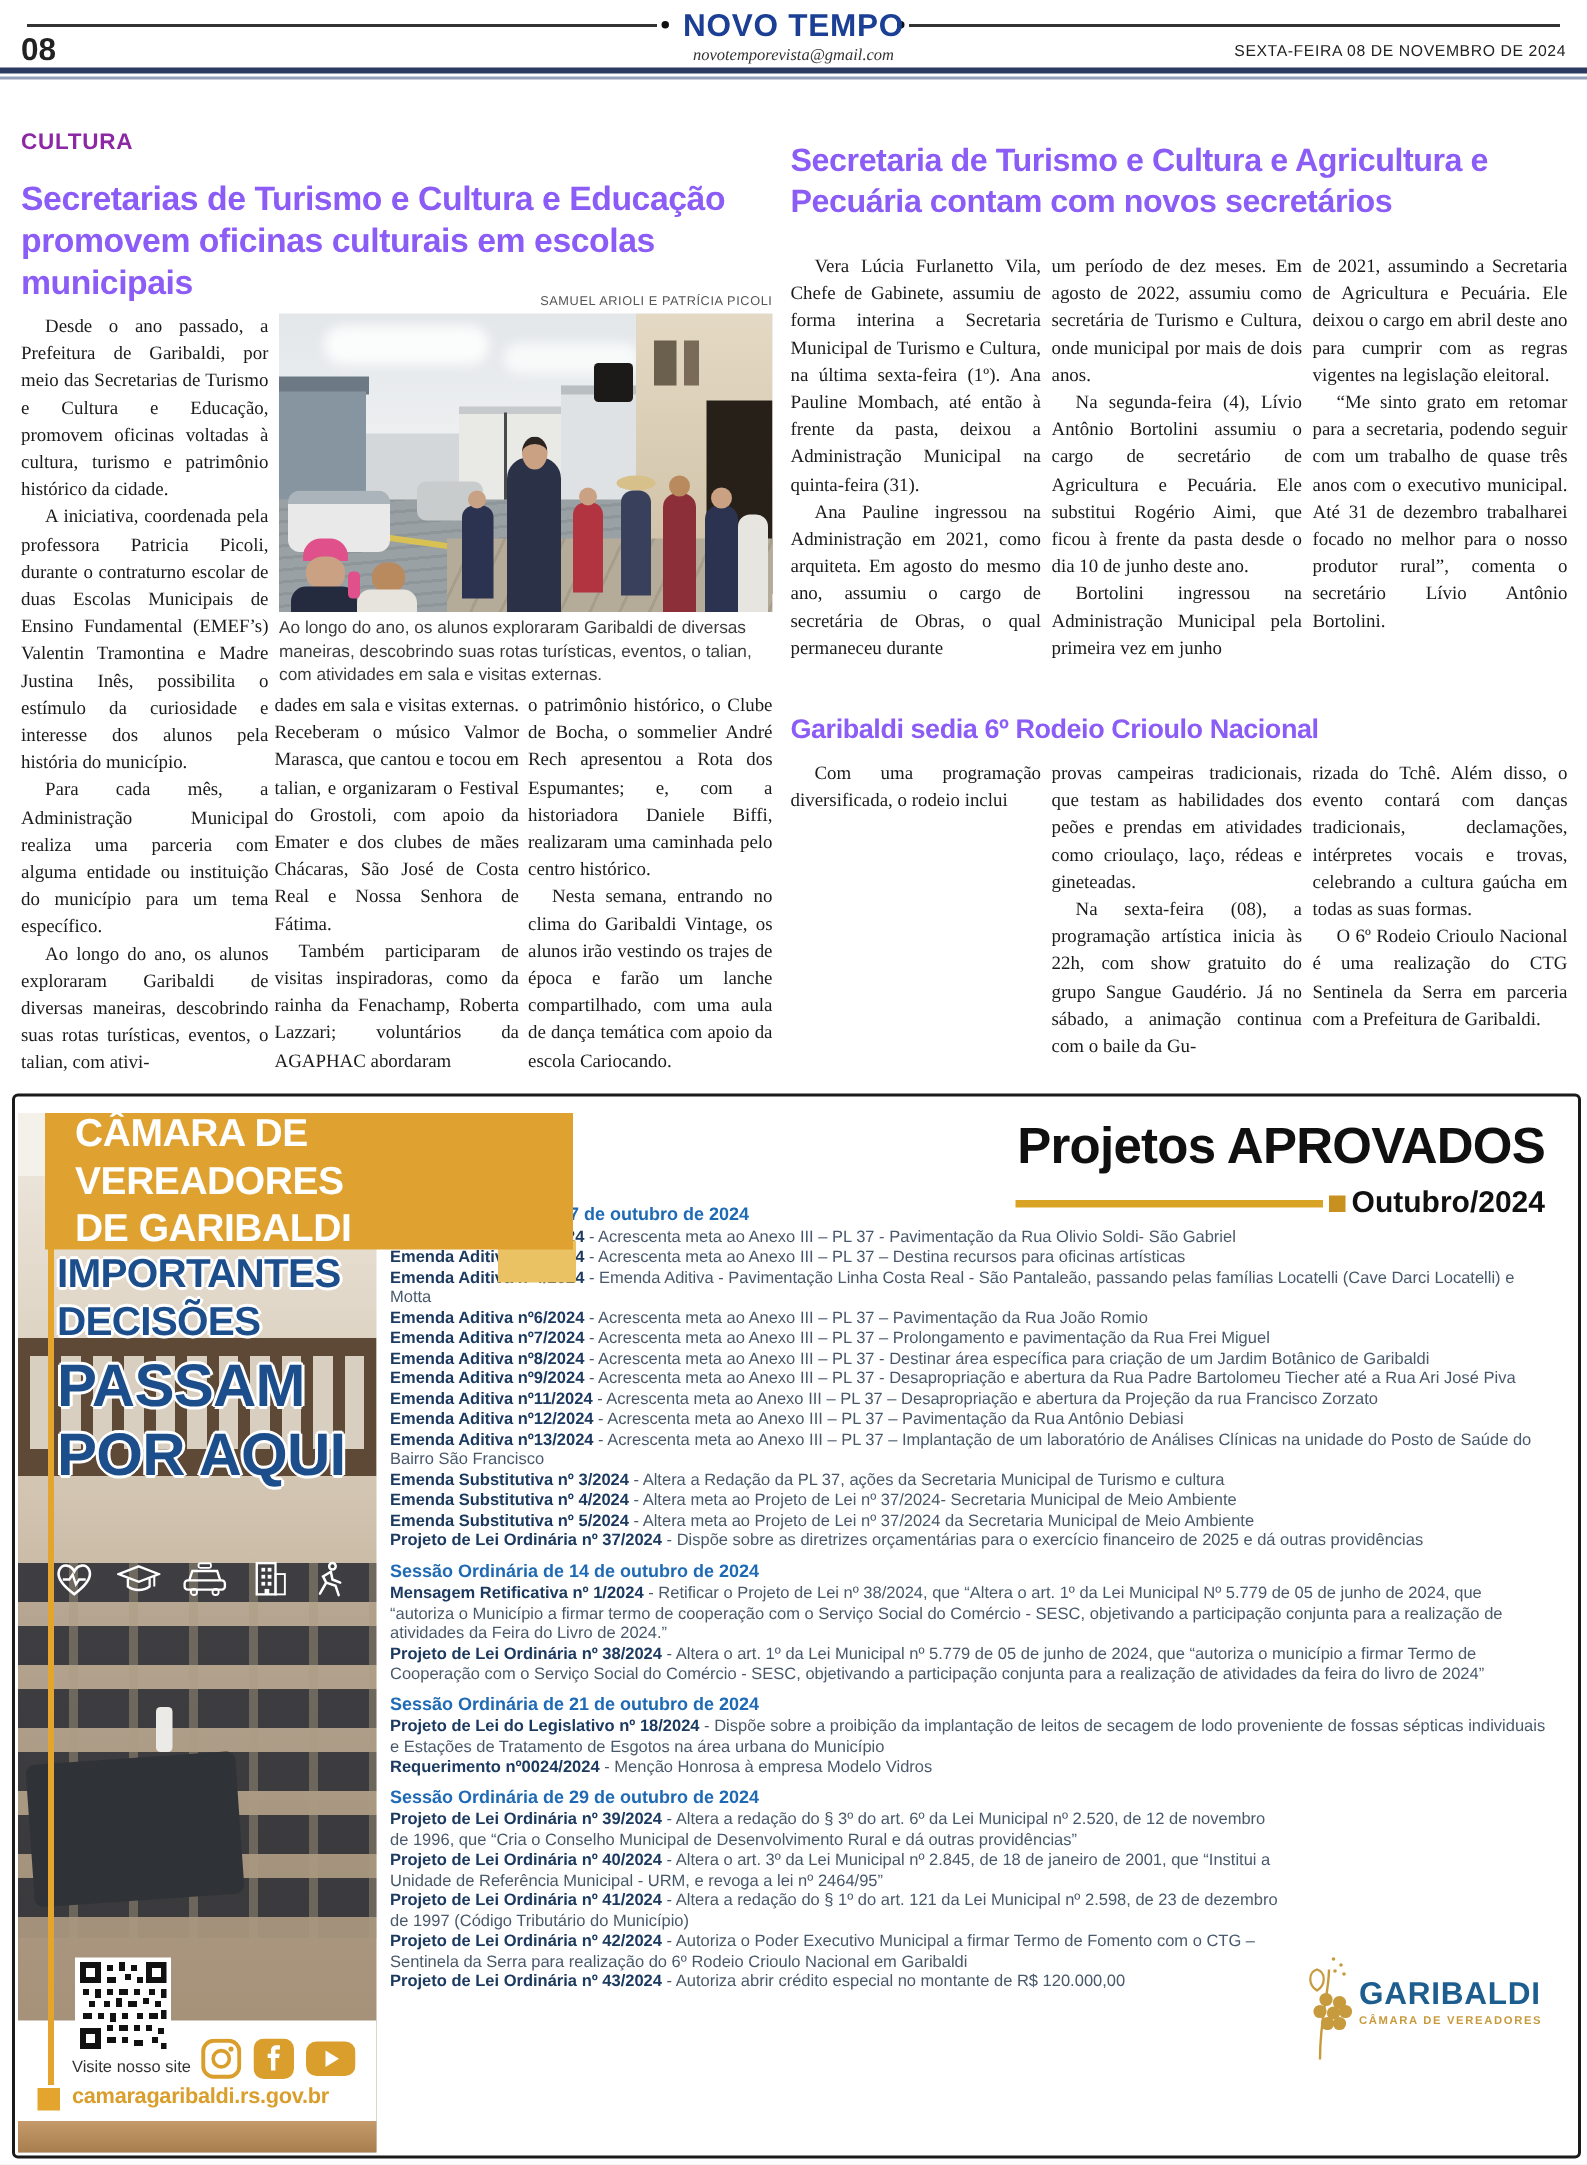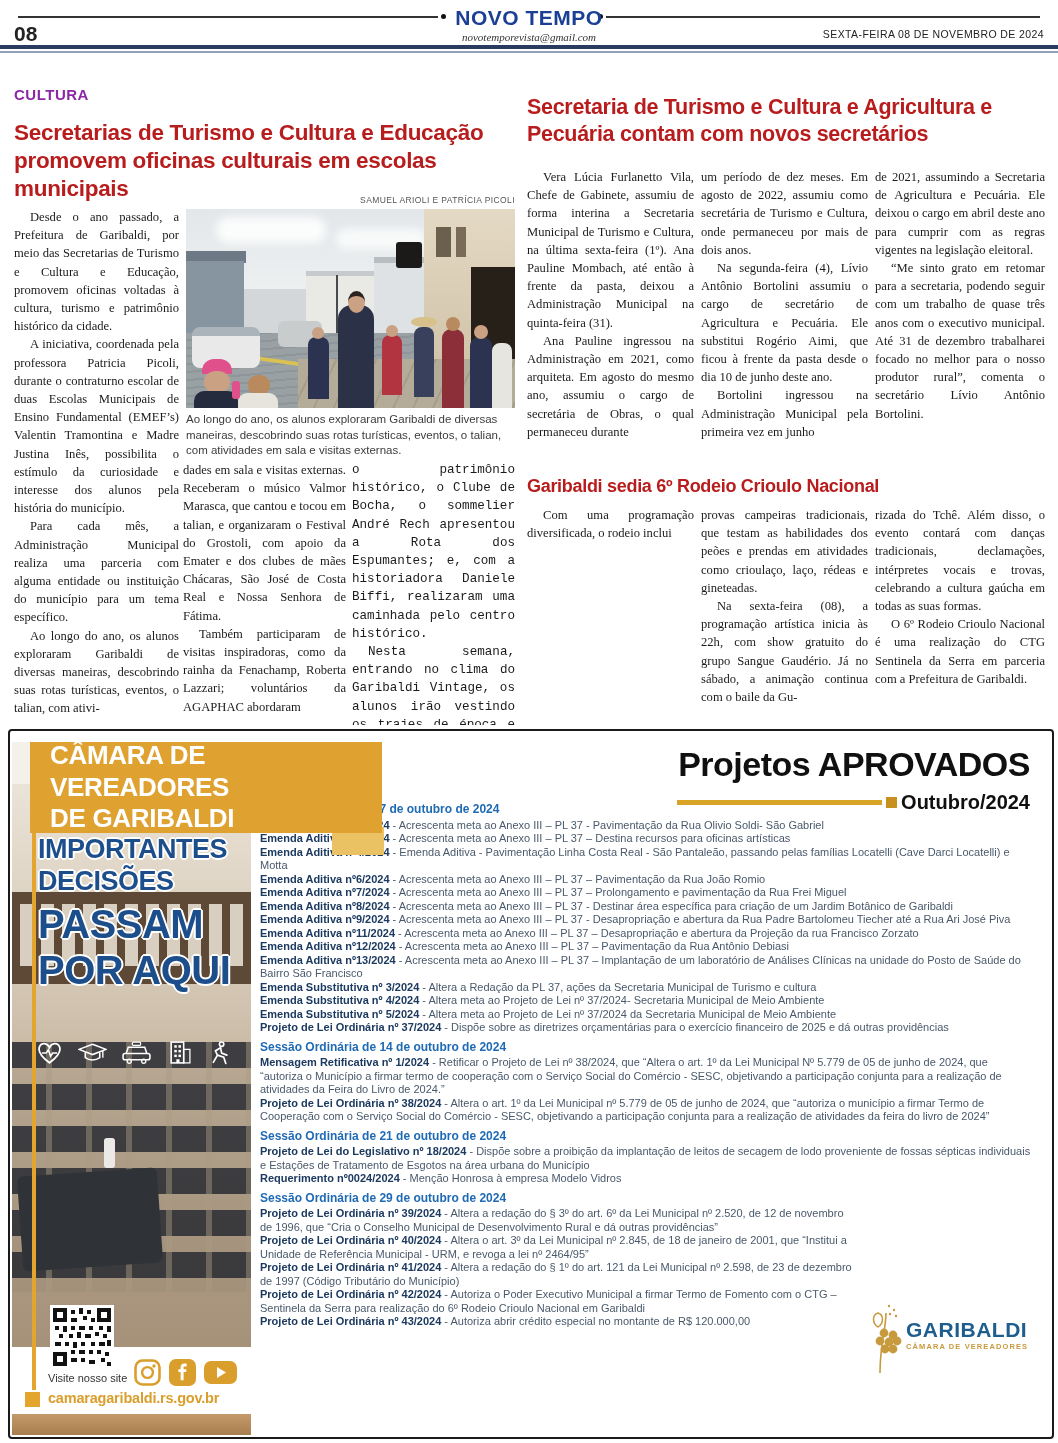--- a/index.html
+++ b/index.html
@@ -12,32 +12,32 @@
   .mast-email{top:31px;left:0;width:100%;text-align:center;font-style:italic;font-size:11px;color:#333;
               font-family:"Liberation Serif",serif;}
   .pageno{top:22px;left:14px;font-size:21px;font-weight:bold;color:#222;}
   .edition-date{top:28px;right:14px;font-size:10.5px;color:#222;letter-spacing:.4px;}
   .hline{height:2px;background:#333;top:16px;}
   .hdot{width:5px;height:5px;border-radius:50%;background:#111;top:14px;}
   .rule-a{top:45px;left:0;width:100%;height:4px;background:#2b3a60;}
   .rule-b{top:51px;left:0;width:100%;height:2px;background:#93a0bb;}
   
   .kicker{top:86px;left:14px;font-size:15px;font-weight:bold;color:#8d28a5;letter-spacing:.5px;}
-  .headline{font-weight:bold;color:#b91c1c;letter-spacing:-.3px;line-height:1.25;}
+  .headline{font-weight:bold;color:#8b5cf6;letter-spacing:-.3px;line-height:1.25;}
   .h1a{top:119px;left:14px;width:505px;font-size:22.5px;}
   .h2a{top:94px;left:527px;width:520px;font-size:21.5px;}
   .h3a{top:475px;left:527px;width:520px;font-size:18px;}
   .credit{top:195px;left:186px;width:329px;text-align:right;font-size:8.5px;color:#555;letter-spacing:.4px;}
   .bodycol{font-family:"Liberation Serif",serif;font-size:12.6px;line-height:18.2px;text-align:justify;
            color:#1b1b1b;overflow:hidden;}
   .bodycol p{margin:0;text-indent:16px;}
   .bodycol p.np{text-indent:0;}
   .c1a{top:208px;left:14px;width:165px;height:517px;}
   .c2a{top:461px;left:183px;width:163px;height:264px;}
-  .c3a{top:461px;left:352px;width:163px;height:264px;font-family:Liberation Mono, monospace;}
+  .c3a{top:461px;left:352px;width:163px;height:264px;}
   .a2c1{top:168px;left:527px;width:167px;height:298px;}
   .a2c2{top:168px;left:701px;width:167px;height:298px;}
   .a2c3{top:168px;left:875px;width:170px;height:298px;}
   .a3c1{top:506px;left:527px;width:167px;height:222px;}
   .a3c2{top:506px;left:701px;width:167px;height:222px;}
   .a3c3{top:506px;left:875px;width:170px;height:222px;}
   .caption{top:412px;left:186px;width:329px;font-size:11.5px;line-height:15.5px;color:#3c3c3c;}
   
   .photo{top:209px;left:186px;width:329px;height:199px;overflow:hidden;
          background:linear-gradient(180deg,#e3e7ea 0%,#eef0f1 45%,#d9dcde 60%);}
@@ -160,21 +160,21 @@
     <p class="np">o patrimônio histórico, o Clube de Bocha, o sommelier André Rech apresentou a Rota dos Espumantes; e, com a historiadora Daniele Biffi, realizaram uma caminhada pelo centro histórico.</p>
     <p>Nesta semana, entrando no clima do Garibaldi Vintage, os alunos irão vestindo os trajes de época e farão um lanche compartilhado, com uma aula de dança temática com apoio da escola Cariocando.</p>
   </div>
 
   <div class="abs headline h2a">Secretaria de Turismo e Cultura e Agricultura e Pecuária contam com novos secretários</div>
   <div class="abs bodycol a2c1">
     <p>Vera Lúcia Furlanetto Vila, Chefe de Gabinete, assumiu de forma interina a Secretaria Municipal de Turismo e Cultura, na última sexta-feira (1º). Ana Pauline Mombach, até então à frente da pasta, deixou a Administração Municipal na quinta-feira (31).</p>
     <p>Ana Pauline ingressou na Administração em 2021, como arquiteta. Em agosto do mesmo ano, assumiu o cargo de secretária de Obras, o qual permaneceu durante</p>
   </div>
   <div class="abs bodycol a2c2">
-    <p class="np">um período de dez meses. Em agosto de 2022, assumiu como secretária de Turismo e Cultura, onde permaneceu por mais de dois anos.</p>
+    <p class="np">um período de dez meses. Em agosto de 2022, assumiu como secretária de Turismo e Cultura, onde municipal por mais de dois anos.</p>
     <p>Na segunda-feira (4), Lívio Antônio Bortolini assumiu o cargo de secretário de Agricultura e Pecuária. Ele substitui Rogério Aimi, que ficou à frente da pasta desde o dia 10 de junho deste ano.</p>
     <p>Bortolini ingressou na Administração Municipal pela primeira vez em junho</p>
   </div>
   <div class="abs bodycol a2c3">
     <p class="np">de 2021, assumindo a Secretaria de Agricultura e Pecuária. Ele deixou o cargo em abril deste ano para cumprir com as regras vigentes na legislação eleitoral.</p>
     <p>“Me sinto grato em retomar para a secretaria, podendo seguir com um trabalho de quase três anos com o executivo municipal. Até 31 de dezembro trabalharei focado no melhor para o nosso produtor rural”, comenta o secretário Lívio Antônio Bortolini.</p>
   </div>
 
   <div class="abs headline h3a">Garibaldi sedia 6º Rodeio Crioulo Nacional</div>
   <div class="abs bodycol a3c1">

